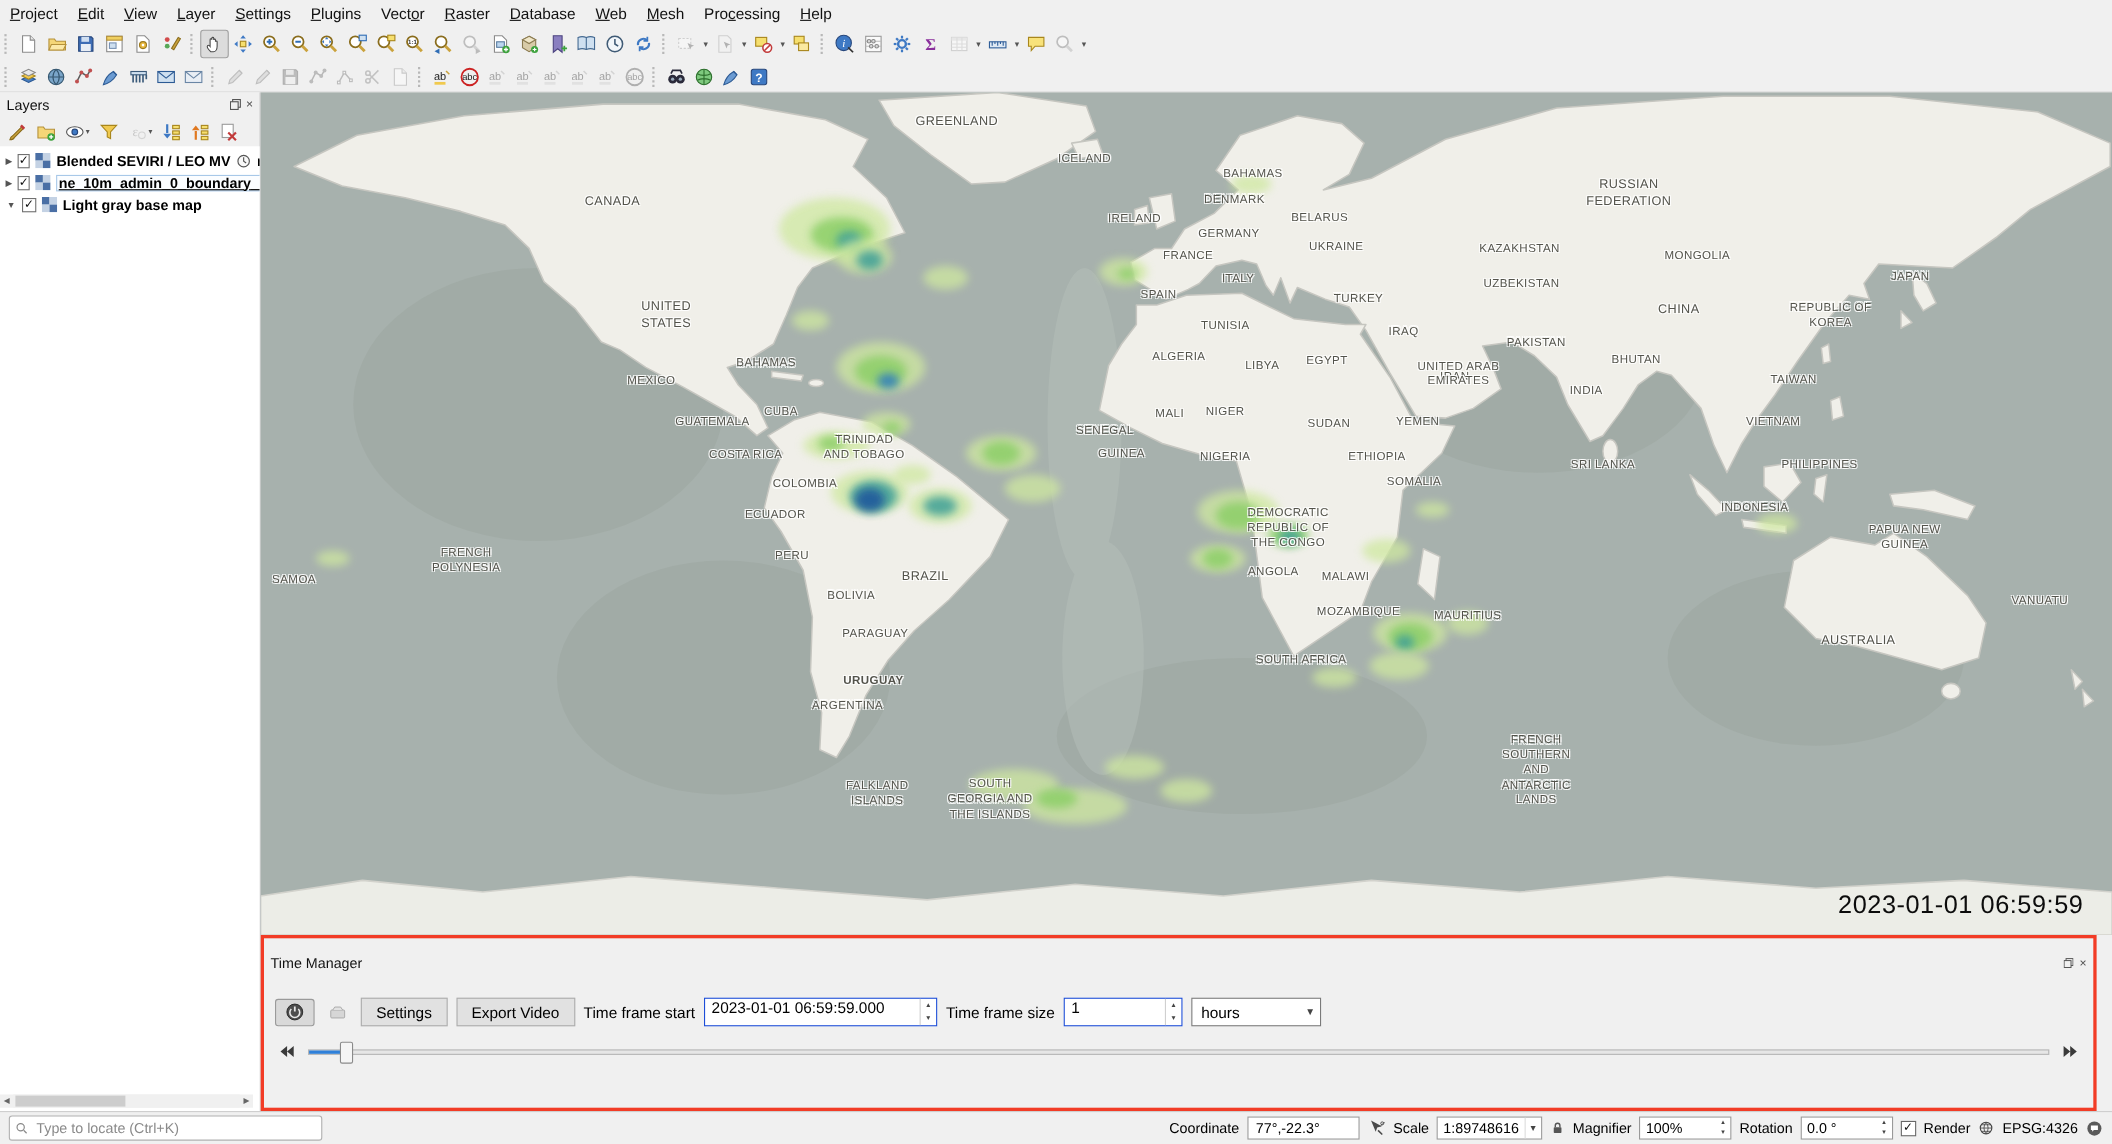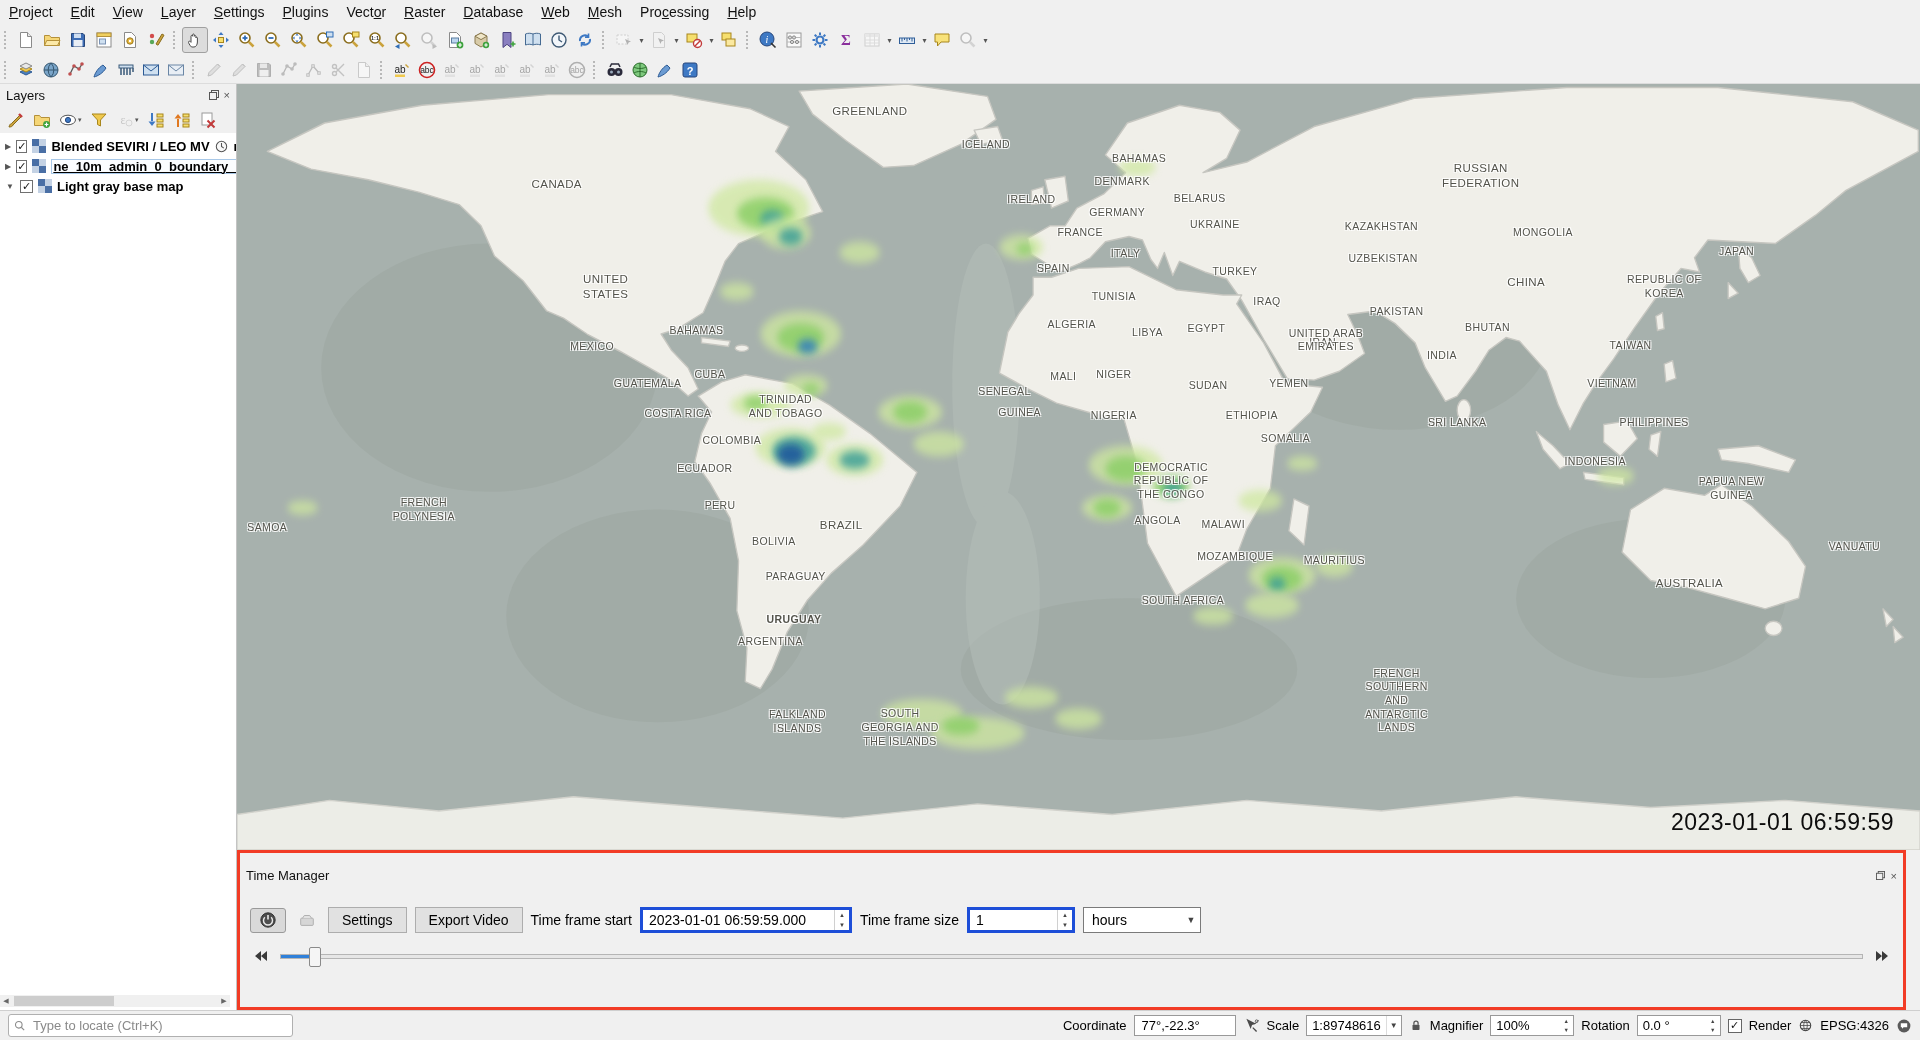--- a/index.html
+++ b/index.html
@@ -54,21 +54,21 @@
  text-shadow:-1px -1px 0 rgba(255,255,255,.85),1px -1px 0 rgba(255,255,255,.85),-1px 1px 0 rgba(255,255,255,.85),1px 1px 0 rgba(255,255,255,.85)}
 .map-label.big{font-size:11.5px}
 .map-timestamp{position:absolute;right:26px;bottom:14px;font-size:23px;font-weight:500;color:#0c0c0c;letter-spacing:.5px}
 
 .time-manager{height:160px;background:#f0f0f0;border:3px solid #f23c26;margin-right:14px;position:relative}
 .tm-header{display:flex;align-items:center;padding:15px 6px;font-size:13px;color:#111}
 .tm-hicons{margin-left:auto;display:flex;gap:6px;align-items:center}
 .tm-controls{display:flex;align-items:center;margin:9px 0 0 10px;gap:8px;font-size:14px;color:#000}
 .toggle-btn{width:36px;height:25px;background:#d9d9d9;border:1px solid #9a9a9a;border-radius:3px;display:flex;align-items:center;justify-content:center}
 .btn{background:#e1e1e1;border:1px solid #adadad;padding:4px 13px;font-size:14px;color:#000}
-.spinbox{background:#fff;border:3px solid #1d4ed8;height:26px;display:flex;align-items:center}
+.spinbox{background:#fff;border:1px solid #1d4ed8;height:26px;display:flex;align-items:flex-start}
 .spin-val{padding:0 6px;font-size:14px;flex:1}
 .spin-arrows{display:flex;flex-direction:column;width:15px;border-left:1px solid #d0d0d0;height:100%}
 .spin-arrows span{flex:1;display:flex;align-items:center;justify-content:center;font-size:6px;color:#444}
 .combo{background:#fff;border:1px solid #7a7a7a;height:26px;display:flex;align-items:center;width:118px}
 .combo-val{padding:0 8px;font-size:14px;flex:1}
 .combo-arrow{width:18px;text-align:center;font-size:9px;color:#444}
 .tm-slider-row{display:flex;align-items:center;margin:17px 12px 0 12px}
 .media-ic{width:18px;display:flex;align-items:center;justify-content:center}
 .track{flex:1;height:5px;background:#e6e6e6;border:1px solid #b5b5b5;position:relative;margin:0 10px}
 .fill{position:absolute;left:0;top:0;bottom:0;background:#2f80d9}
@@ -818,21 +818,21 @@
             <span class="map-label big" style="left: 21.9%; top: 26.5%;">UNITED
 STATES</span>
             <span class="map-label" style="left: 48.5%; top: 24.1%;">SPAIN</span>
             <span class="map-label" style="left: 52.8%; top: 22.2%;">ITALY</span>
             <span class="map-label" style="left: 59.3%; top: 24.6%;">TURKEY</span>
             <span class="map-label" style="left: 68.1%; top: 22.9%;">UZBEKISTAN</span>
             <span class="map-label big" style="left: 76.6%; top: 25.9%;">CHINA</span>
             <span class="map-label" style="left: 84.8%; top: 26.5%;">REPUBLIC OF
 KOREA</span>
             <span class="map-label" style="left: 52.1%; top: 27.8%;">TUNISIA</span>
-            <span class="map-label" style="left: 61.2%; top: 28.5%;">IRAQ</span>
+            <span class="map-label" style="left: 61.2%; top: 28.5%; padding-left: 18px;">IRAQ</span>
             <span class="map-label" style="left: 64.5%; top: 28.6%; margin-top: 40px;">IRAN</span>
             <span class="map-label" style="left: 68.9%; top: 29.8%;">PAKISTAN</span>
             <span class="map-label" style="left: 21.1%; top: 34.3%;">MEXICO</span>
             <span class="map-label" style="left: 27.3%; top: 32.3%;">BAHAMAS</span>
             <span class="map-label" style="left: 28.1%; top: 35.9%; margin-top: 16px;">CUBA</span>
             <span class="map-label" style="left: 49.6%; top: 31.5%;">ALGERIA</span>
             <span class="map-label" style="left: 54.1%; top: 32.5%;">LIBYA</span>
             <span class="map-label" style="left: 57.6%; top: 32%;">EGYPT</span>
             <span class="map-label" style="left: 64.7%; top: 33.5%;">UNITED ARAB
 EMIRATES</span>

